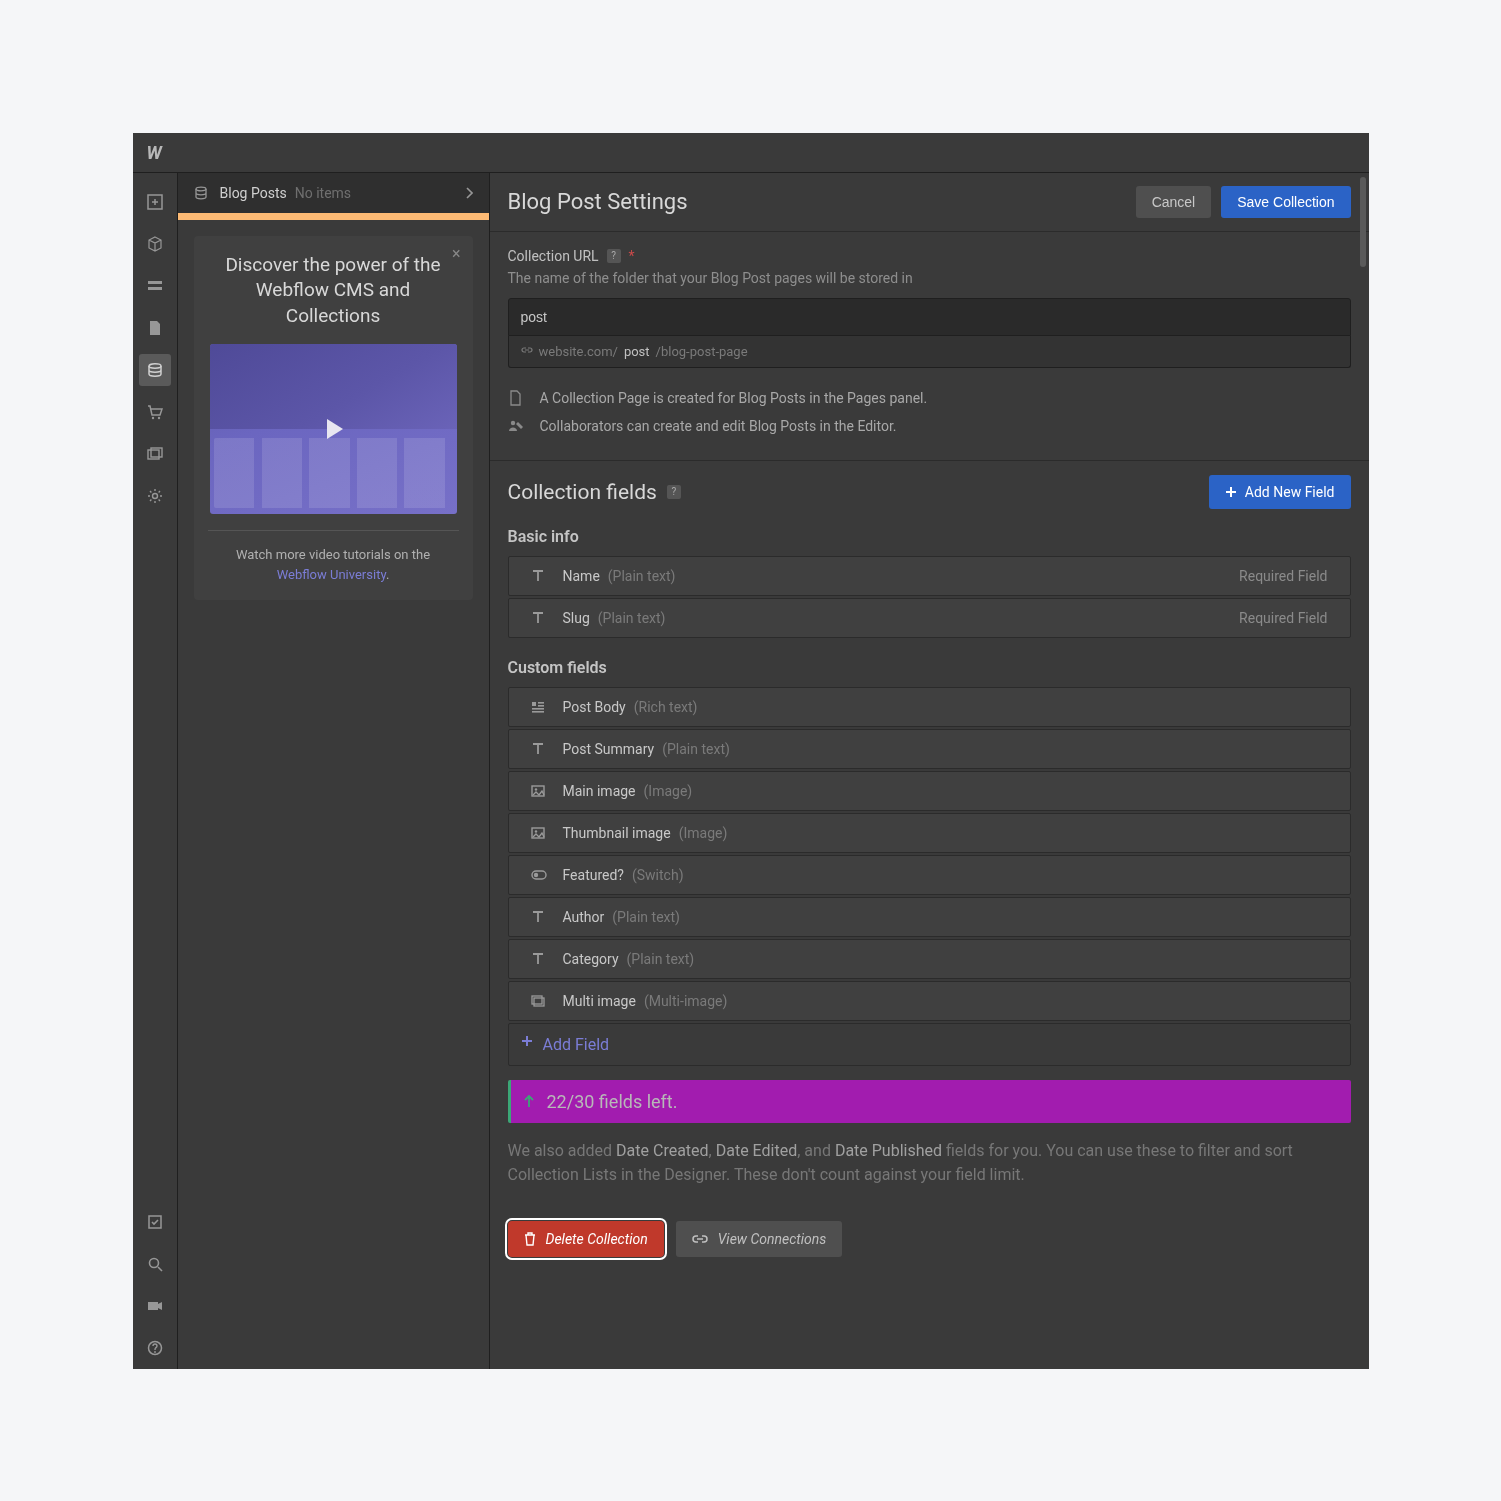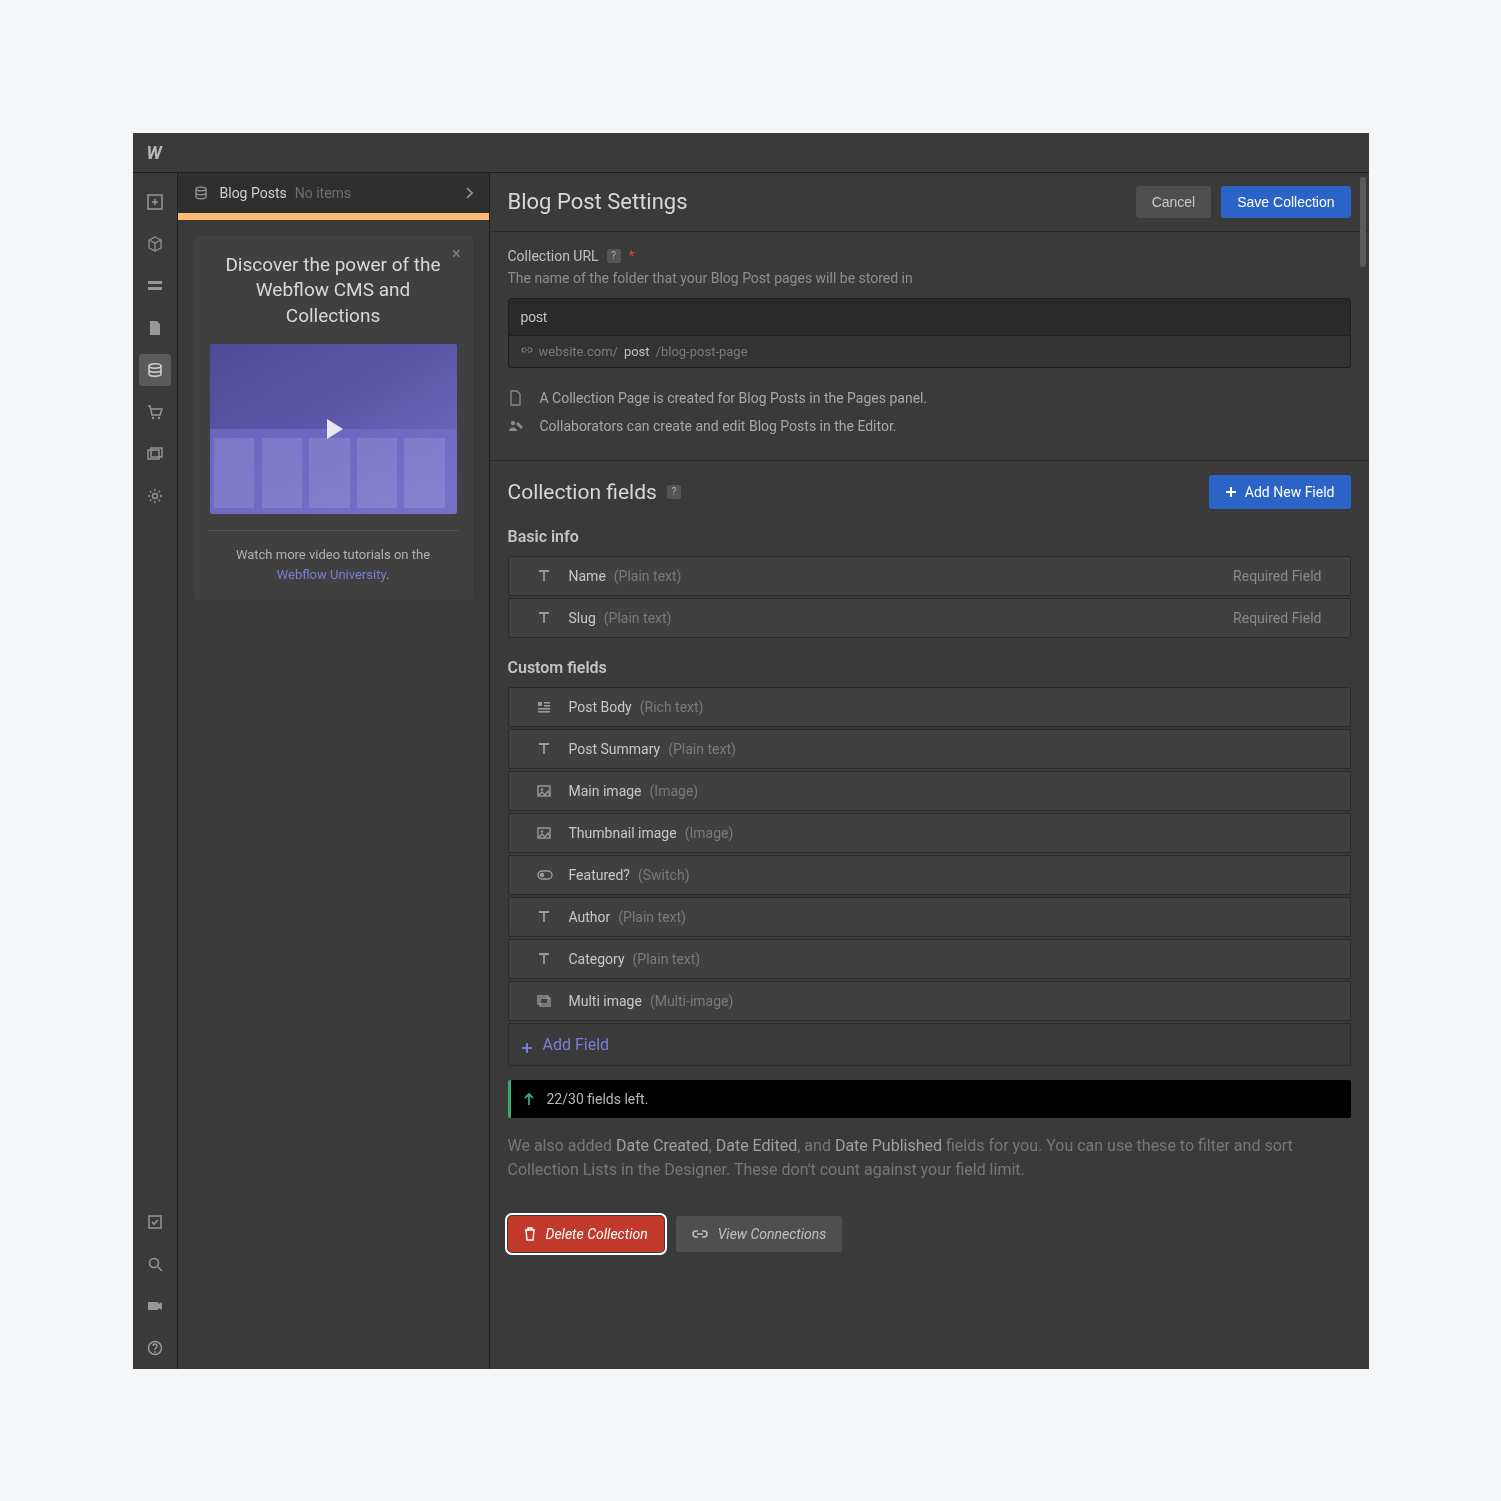--- a/index.html
+++ b/index.html
@@ -284,50 +284,50 @@
   font-size: 16px;
   font-weight: 600;
   padding: 8px 18px 10px;
 }
 .field-list { padding: 0 18px; }
 .field-row {
   display: flex;
   align-items: center;
   background: #404040;
   border: 1px solid #2b2b2b;
-  padding: 11px 28px;
+  padding: 11px 22px;
   margin-bottom: 2px;
   border-radius: 2px;
   text-align: center;
 }
 .field-type-icon { width: 22px; color: #9a9a9a; }
 .field-name { color: #c8c8c8; font-size: 14px; margin-left: 10px; }
 .field-meta { color: #7a7a7a; font-size: 14px; margin-left: 8px; }
 .field-req { margin-left: auto; color: #8a8a8a; font-size: 14px; }
 .add-field-row {
   display: flex;
-  align-items: flex-end;
+  align-items: flex-start;
   border: 1px solid #2b2b2b;
   padding: 11px 12px;
   margin: 2px 18px 0;
   border-radius: 2px;
   color: #7b7dd6;
   cursor: pointer;
   gap: 10px;
 }
 .fields-left {
   display: flex;
   align-items: center;
-  background: #000000;
+  background: #a21caf;
   border-left: 3px solid #3ba776;
   margin: 14px 18px 0;
   padding: 11px 12px;
   gap: 12px;
   color: #b8b8b8;
-  font-size: 14px;
+  font-size: 18px;
   border-radius: 2px;
 }
 .footer-note {
   padding: 16px 18px 20px;
   color: #777;
   font-size: 16px;
   line-height: 1.5;
 }
 .footer-note .hl { color: #a0a0a0; }
 .footer-actions {

